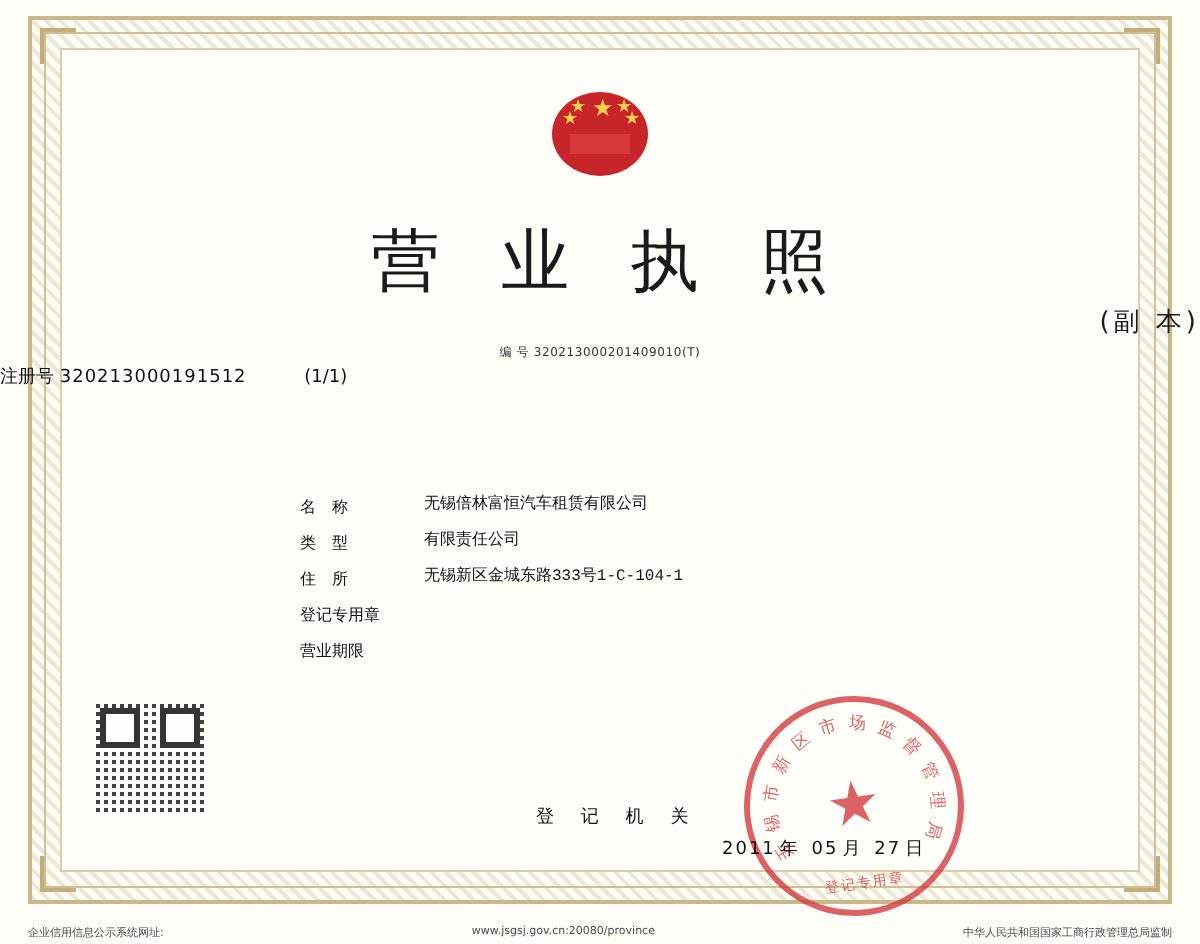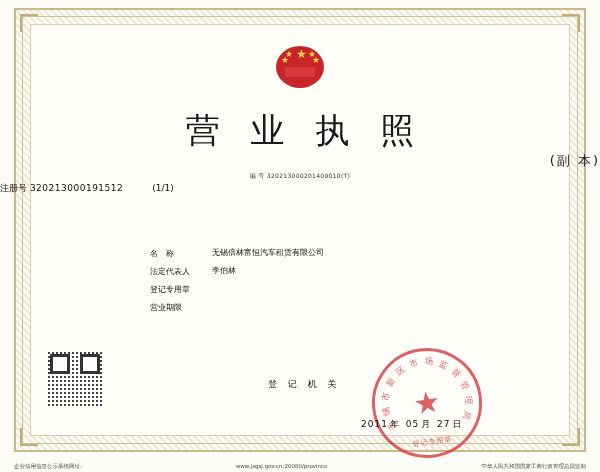--- a/index.html
+++ b/index.html
@@ -193,24 +193,25 @@
     border: 3px solid #111;
     background: #fff;
   }
   .qr::before { left: 2px; top: 2px; }
   .qr::after  { right: 2px; top: 2px; }
 
   
   .authority {
     position: absolute;
     left: 268px;
-    top: 378px;
+    top: 402px;
     font-size: 9px;
     letter-spacing: 4px;
     color: #111;
+    font-family: Liberation Mono, monospace;
   }
   .date-line {
     position: absolute;
     left: 360px;
     top: 418px;
     font-size: 9px;
     color: #111;
     letter-spacing: 1px;
   }
   .date-line span { margin: 0 1px; }
@@ -311,22 +312,26 @@
     <span class="num">320213000191512</span>
     <span class="page">(1/1)</span>
   </div>
 
   <div class="fields">
     <div class="frow">
       <div class="flabel">名　称</div>
       <div class="fvalue">无锡倍林富恒汽车租赁有限公司</div>
     </div>
     <div class="frow">
-      <div class="flabel">法定代表人</div>
-      <div class="fvalue">李伯林</div>
+      <div class="flabel">类　型</div>
+      <div class="fvalue">有限责任公司</div>
+    </div>
+    <div class="frow">
+      <div class="flabel">住　所</div>
+      <div class="fvalue">无锡新区金城东路333号1-C-104-1</div>
     </div>
     <div class="frow">
       <div class="flabel">登记专用章</div>
     </div>
     <div class="frow">
       <div class="flabel">营业期限</div>
     </div>
   </div>
 
   <div class="qr"></div>

